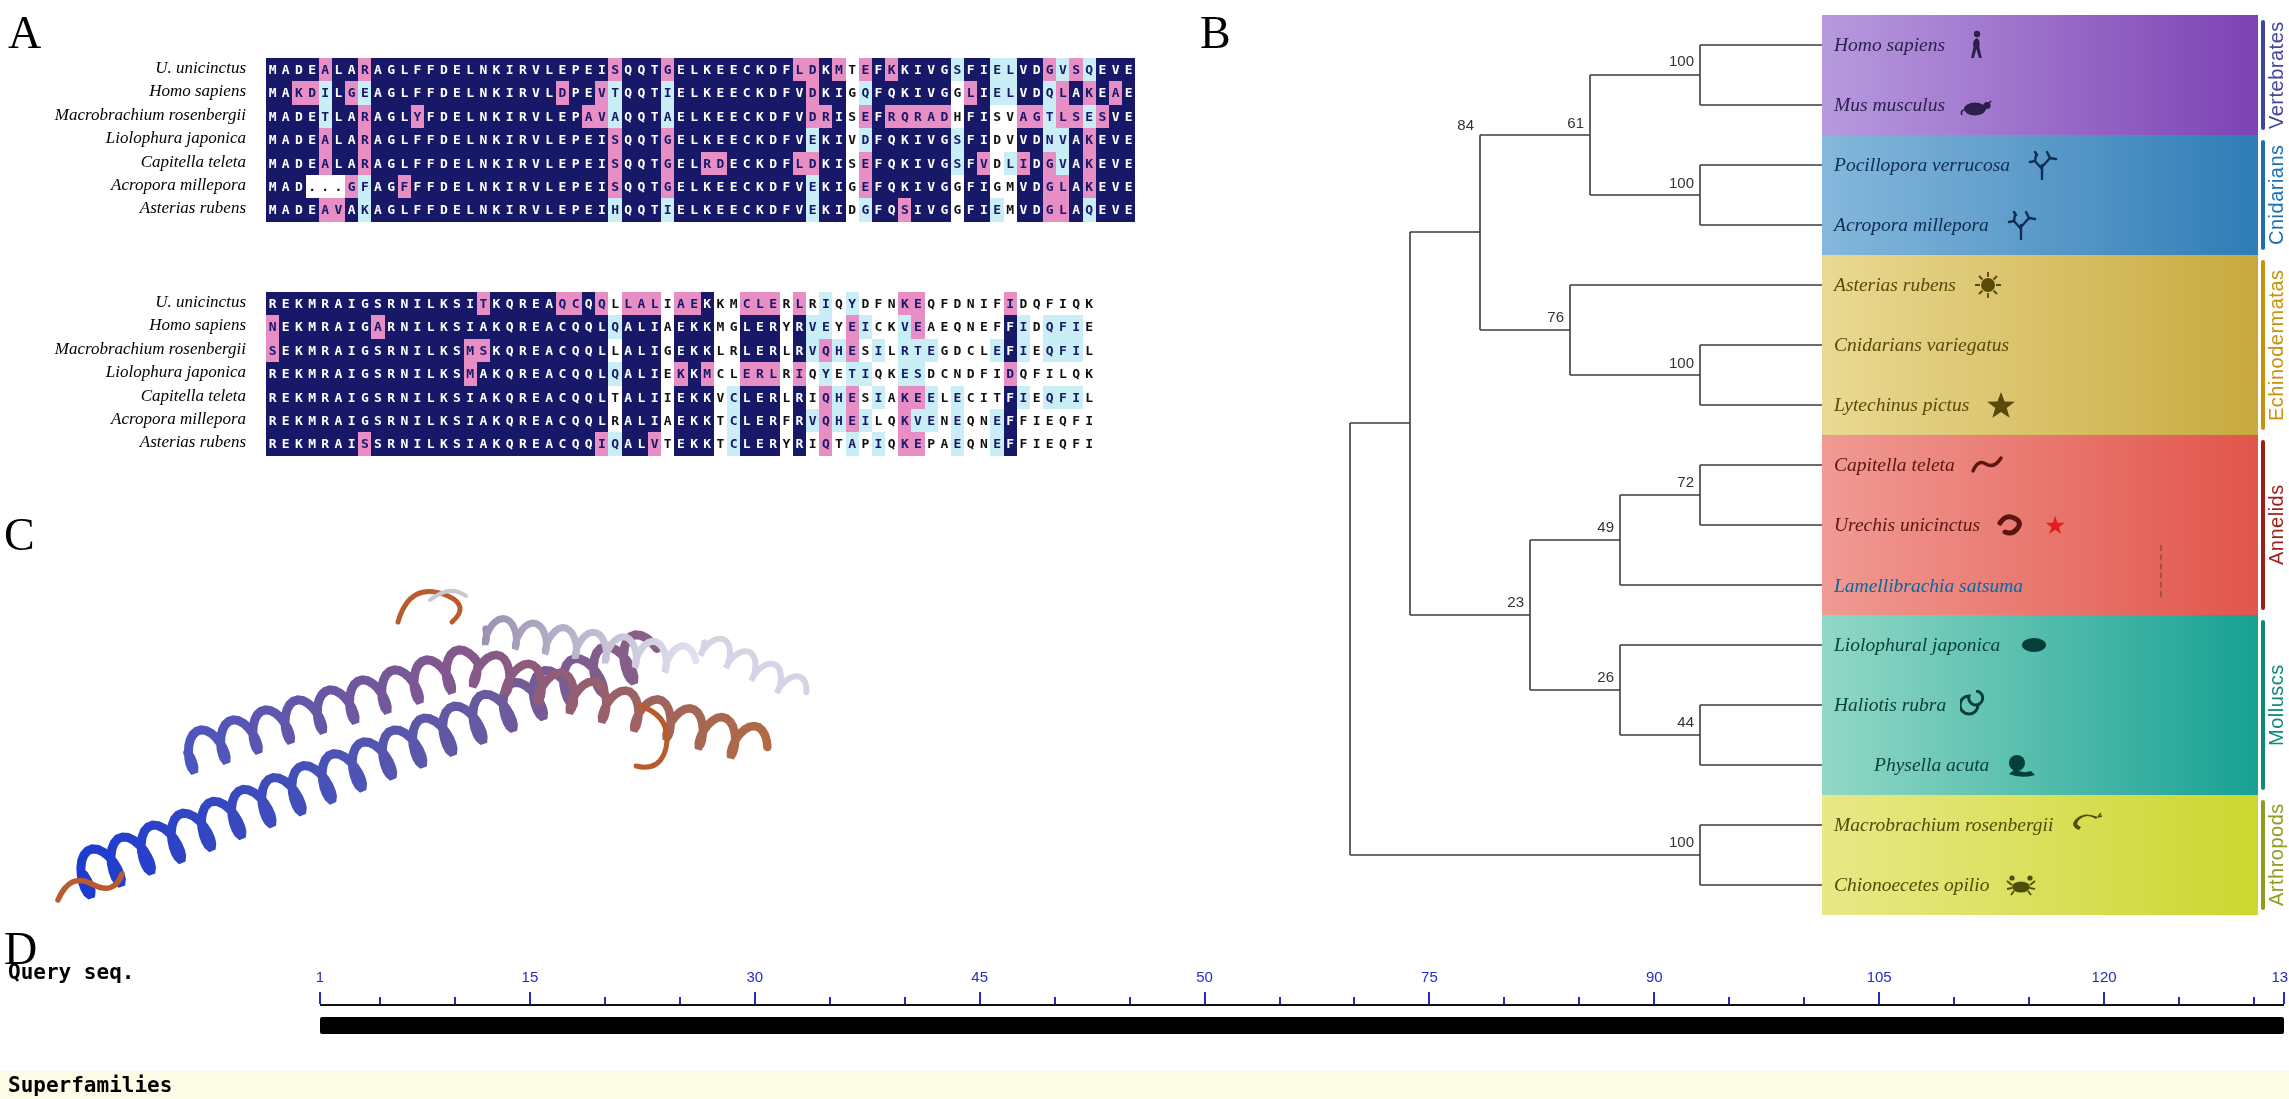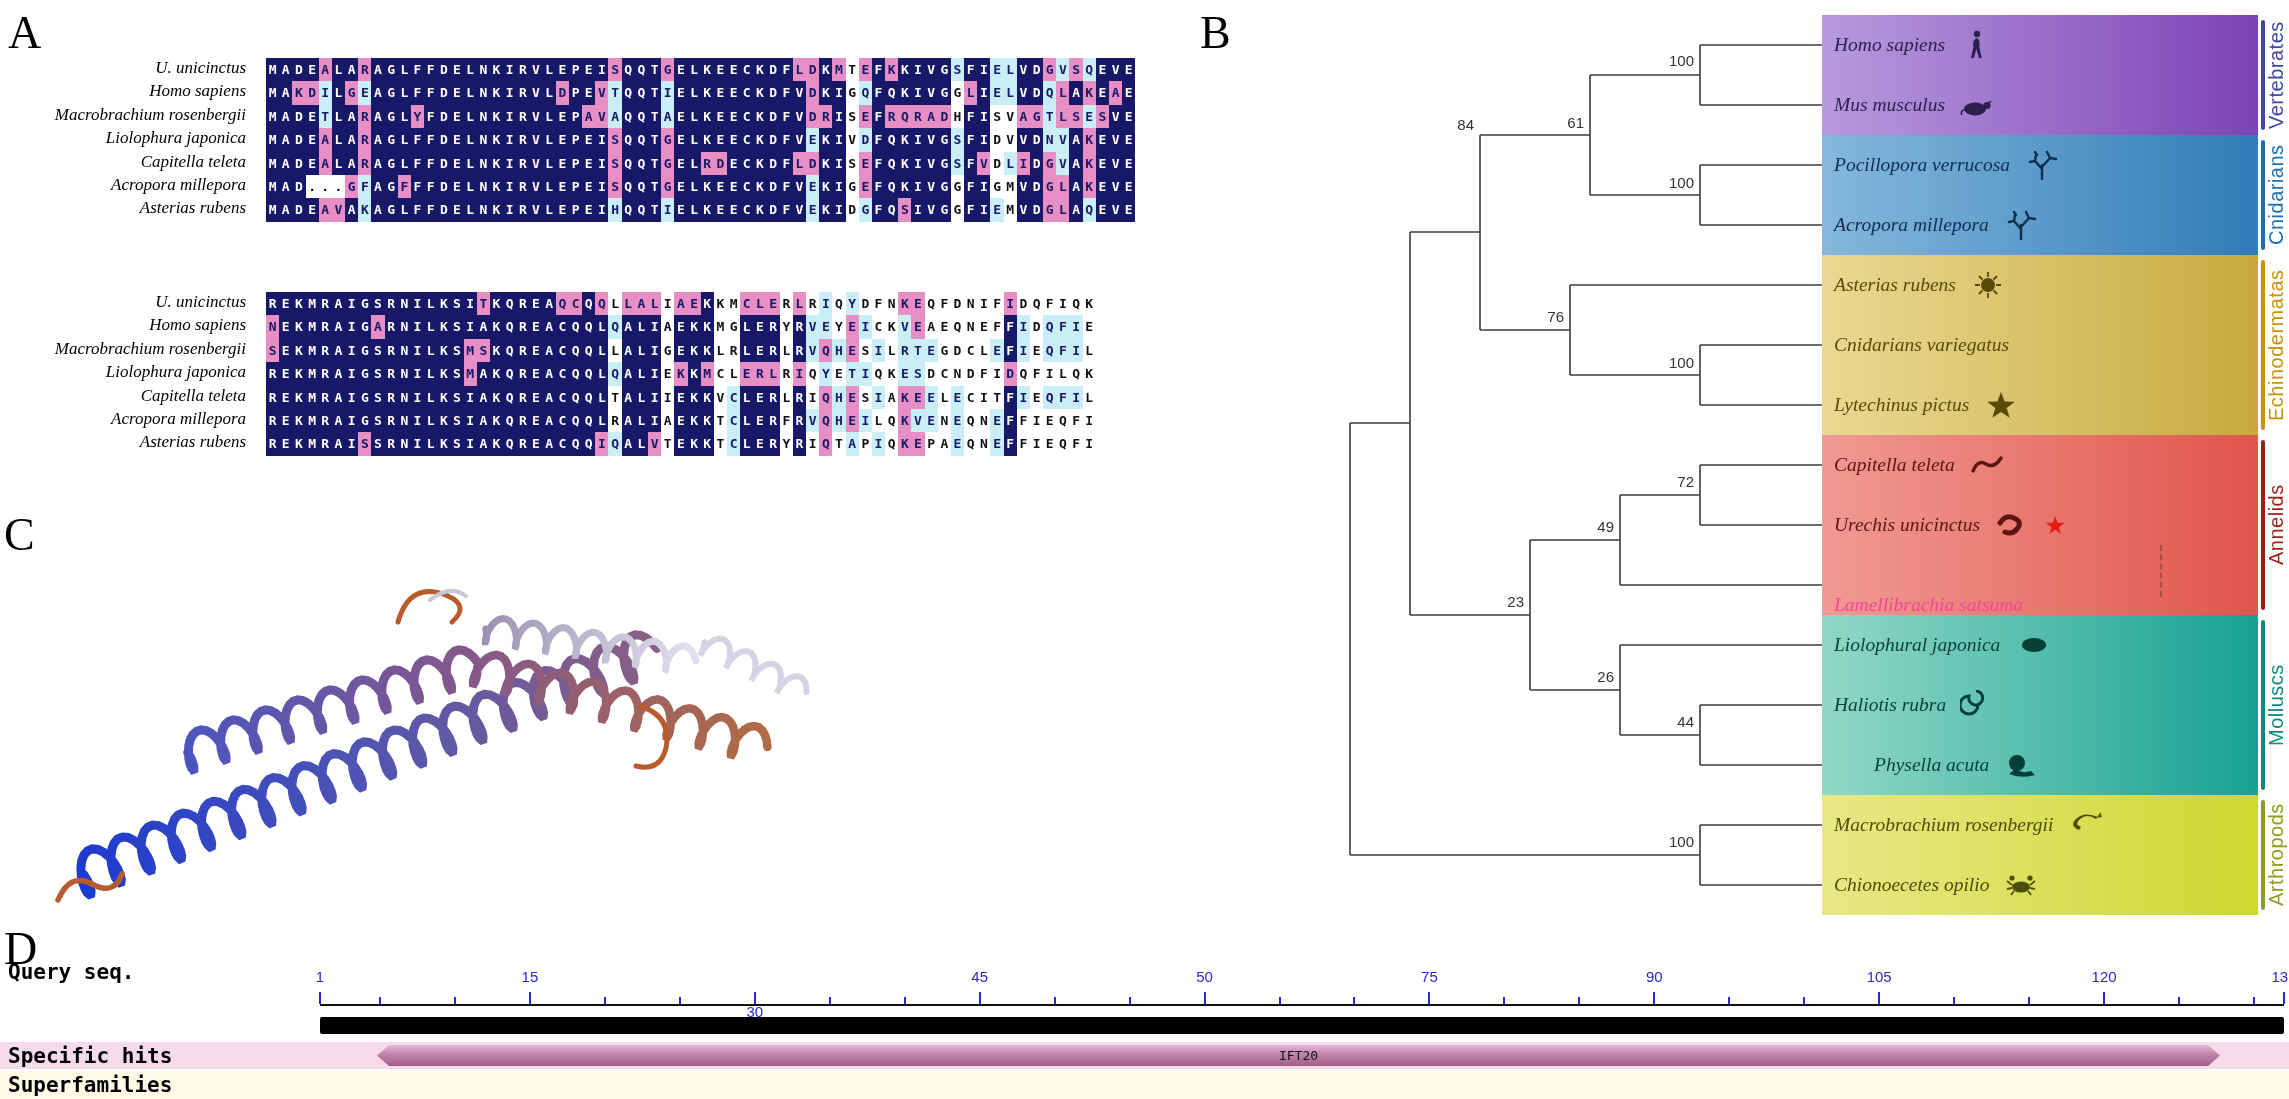--- a/index.html
+++ b/index.html
@@ -1127,21 +1127,21 @@
       </div>
       <div class="leaf" style="top: 505px; color: rgb(92, 21, 16);">
         <span class="lname">Urechis unicinctus</span>
         <span class="icon">
           <svg width="36" height="30" viewBox="0 0 34 30" fill="currentColor">
             <path d="M5 13q6-9 14-5 9 4 3 11-5 6-12 3" fill="none" stroke="currentColor" stroke-width="5" stroke-linecap="round"></path>
           </svg>
         </span>
         <span class="star" style="color: rgb(229, 28, 28);">★</span>
       </div>
-      <div class="leaf" style="top: 585px; color: #ec4899;">
+      <div class="leaf" style="top: 566px; color: #0369a1;">
         <span class="lname">Lamellibrachia satsuma</span>
       </div>
       <div class="leaf" style="top: 625px; color: rgb(6, 63, 56); gap: 16px;">
         <span class="lname">Liolophural japonica</span>
         <span class="icon">
           <svg width="36" height="30" viewBox="0 0 34 30" fill="currentColor">
             <ellipse cx="17" cy="15" rx="12" ry="7"></ellipse>
           </svg>
         </span>
       </div>
@@ -1217,21 +1217,21 @@
     <path d="M430 600 Q450 584 466 596" stroke="#c8c8d4" stroke-width="4" fill="none" stroke-linecap="round"></path>
   </svg>
 
   <div id="ruler">
       <div style="position: absolute; left: 320px; top: 1004px; width: 1964px; height: 2px; background: rgb(17, 17, 17);"></div>
       <div class="tick" style="left: 319px; top: 992px; height: 12px; background: rgb(41, 41, 200);"></div>
       <div class="tick-label" style="left: 320px; top: 968px; color: rgb(41, 41, 200);">1</div>
       <div class="tick" style="left: 528.893px; top: 992px; height: 12px; background: rgb(41, 41, 200);"></div>
       <div class="tick-label" style="left: 529.893px; top: 968px; color: rgb(41, 41, 200);">15</div>
       <div class="tick" style="left: 753.779px; top: 992px; height: 12px; background: rgb(41, 41, 200);"></div>
-      <div class="tick-label" style="left: 754.779px; top: 968px; color: rgb(41, 41, 200); margin-top: 35px;">30</div>
+      <div class="tick-label" style="left: 754.779px; top: 968px; color: rgb(41, 41, 200);">30</div>
       <div class="tick" style="left: 978.664px; top: 992px; height: 12px; background: rgb(41, 41, 200);"></div>
       <div class="tick-label" style="left: 979.664px; top: 968px; color: rgb(41, 41, 200);">45</div>
       <div class="tick" style="left: 1203.55px; top: 992px; height: 12px; background: rgb(41, 41, 200);"></div>
       <div class="tick-label" style="left: 1204.55px; top: 968px; color: rgb(41, 41, 200);">50</div>
       <div class="tick" style="left: 1428.44px; top: 992px; height: 12px; background: rgb(41, 41, 200);"></div>
       <div class="tick-label" style="left: 1429.44px; top: 968px; color: rgb(41, 41, 200);">75</div>
       <div class="tick" style="left: 1653.32px; top: 992px; height: 12px; background: rgb(41, 41, 200);"></div>
       <div class="tick-label" style="left: 1654.32px; top: 968px; color: rgb(41, 41, 200);">90</div>
       <div class="tick" style="left: 1878.21px; top: 992px; height: 12px; background: rgb(41, 41, 200);"></div>
       <div class="tick-label" style="left: 1879.21px; top: 968px; color: rgb(41, 41, 200);">105</div>
@@ -1255,24 +1255,18 @@
       <div class="tick" style="left: 1803.24px; top: 997px; height: 7px; background: rgb(41, 41, 200);"></div>
       <div class="tick" style="left: 1953.17px; top: 997px; height: 7px; background: rgb(41, 41, 200);"></div>
       <div class="tick" style="left: 2028.13px; top: 997px; height: 7px; background: rgb(41, 41, 200);"></div>
       <div class="tick" style="left: 2178.05px; top: 997px; height: 7px; background: rgb(41, 41, 200);"></div>
       <div class="tick" style="left: 2253.02px; top: 997px; height: 7px; background: rgb(41, 41, 200);"></div>
     </div>
 
   <div class="d-label" style="top:960px">Query seq.</div>
   <div id="query-bar" style="position: absolute; left: 320px; top: 1017px; width: 1964px; height: 17px; border-radius: 2px; background: rgb(0, 0, 0);"></div>
 
-  <div class="strip" id="strip-specific" style="top: 1042px; height: 27px; background: rgb(246, 220, 234);">
-    <div class="d-label">Specific hits</div>
-    <div class="hit-bar" id="bar-specific" style="left: 377px; top: 3px; width: 1843px; height: 21px; background: linear-gradient(rgb(227, 184, 211), rgb(193, 131, 172) 45%, rgb(156, 95, 134));">
-      <span>IFT20</span>
-    </div>
-  </div>
 
   <div class="strip" id="strip-super" style="top: 1071px; height: 28px; background: rgb(251, 251, 230);">
     <div class="d-label">Superfamilies</div>
   </div>
 
 </div>
 
 </body></html>

